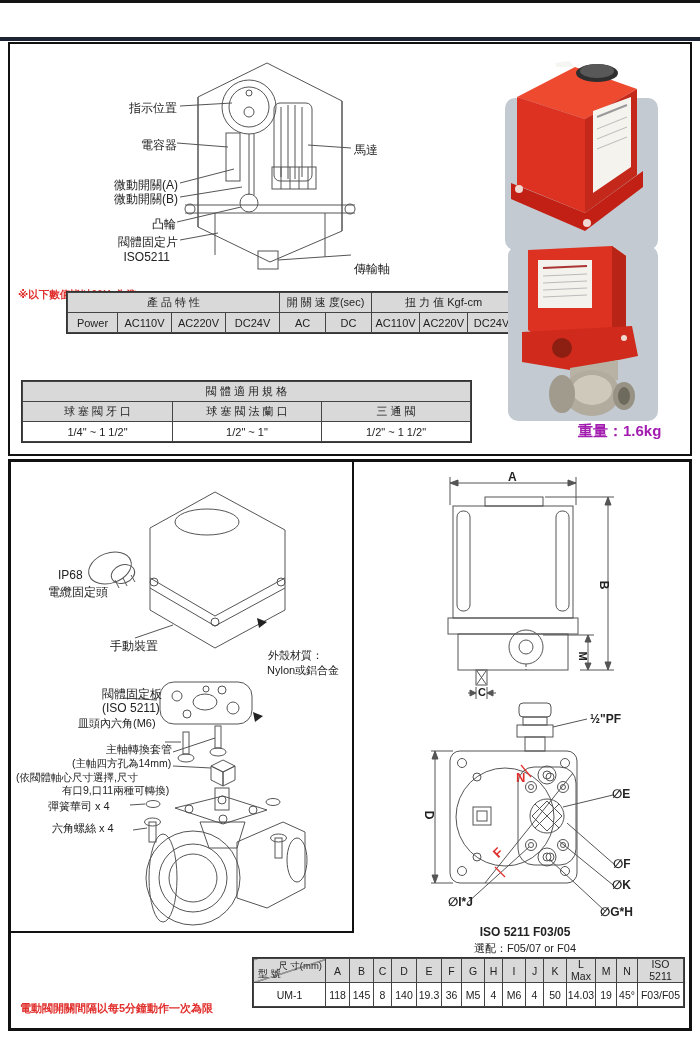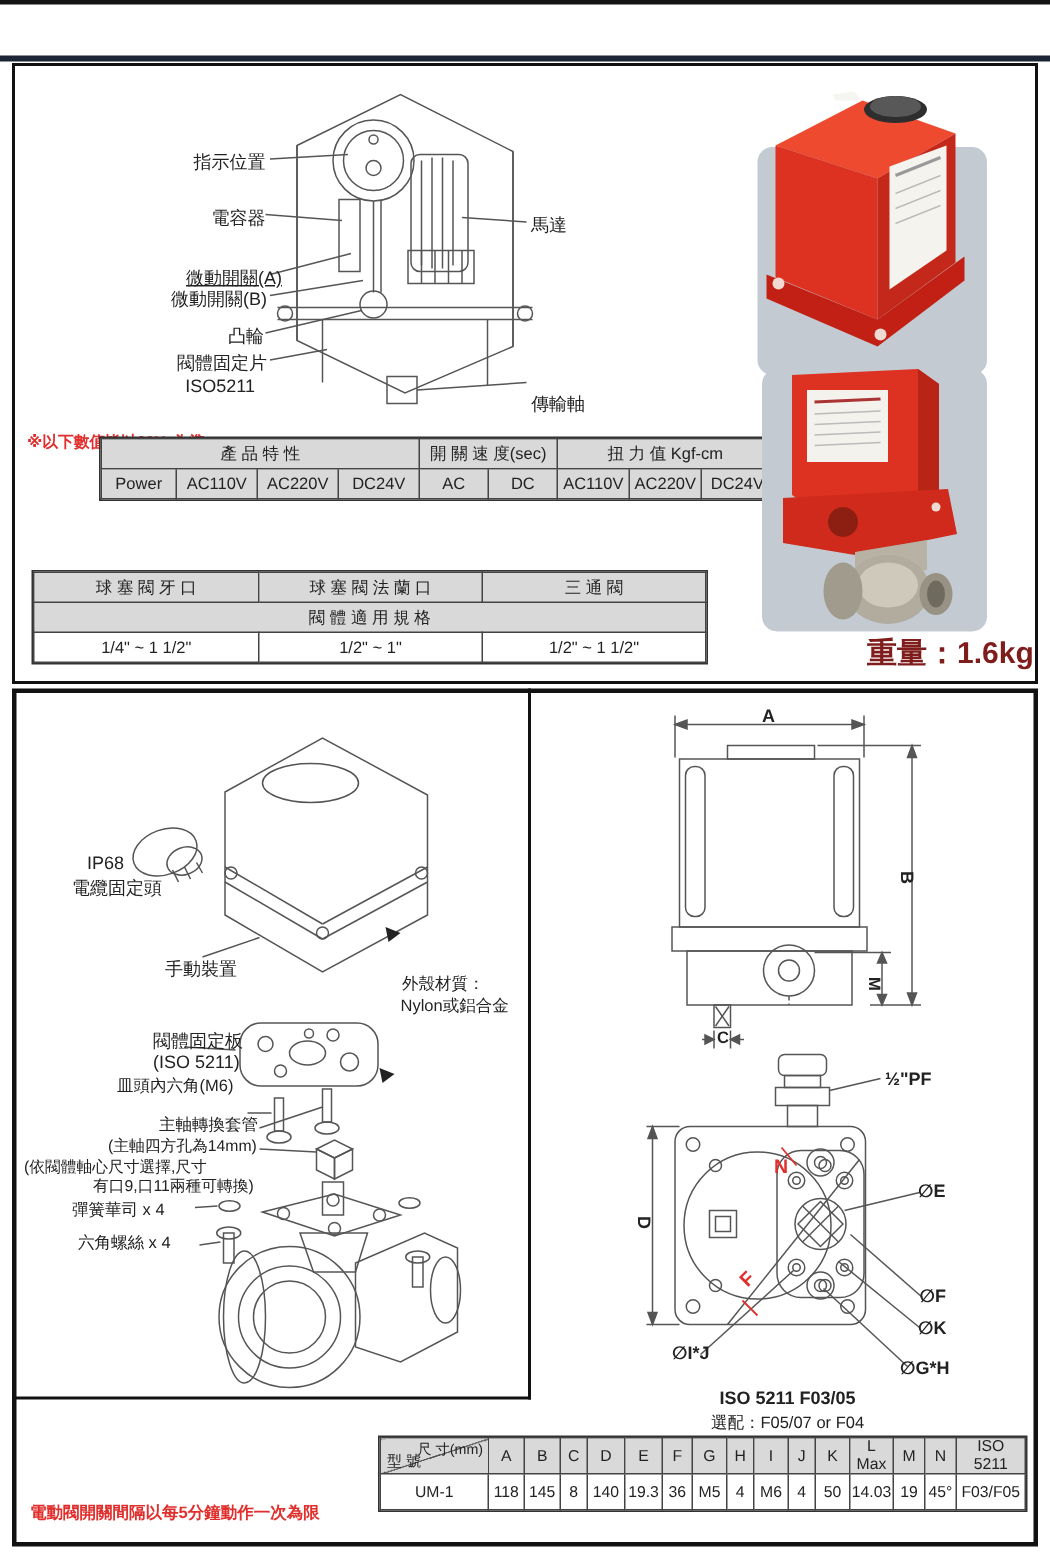--- a/index.html
+++ b/index.html
@@ -44,21 +44,21 @@
 
   .tbl-dim { position:absolute; left:253px; top:958px; width:428px; font-size:10.5px; }
   .tbl-dim td { height:24px; font-size:10.5px; }
   .two-line { white-space:pre-line; line-height:1.05; font-size:9.5px; }
   .corner { position:relative; background:#d9d9d9;
     background-image:linear-gradient(to bottom right, transparent 49%, #555 49%, #555 51%, transparent 51%); }
   .corner .c-top { position:absolute; right:3px; top:1px; font-size:9.5px; }
   .corner .c-bot { position:absolute; left:4px; bottom:1px; font-size:10px; }
 
   
-  .weight { position:absolute; left:578px; top:422px; font-size:20px; font-weight:bold; color:#7f1d1d; }
+  .weight { position:absolute; left:578px; top:422px; font-size:15px; font-weight:bold; color:#a21caf; }
 
   
   .dim { font-size:12px; font-weight:bold; color:#222; }
   .rot90 { transform:rotate(90deg); transform-origin:center; }
   .red-mark { color:#e02f2c; font-size:13px; font-weight:bold; }
   .iso-t1 { position:absolute; left:445px; top:925px; width:160px; text-align:center; font-size:12px; font-weight:bold; }
   .iso-t2 { position:absolute; left:445px; top:941px; width:160px; text-align:center; font-size:11px; }
   .footer-note { position:absolute; left:20px; top:1001px; font-size:11px; font-weight:bold; color:#e02f2c; }
   .note60 { position:absolute; left:18px; top:288px; font-size:10.5px; font-weight:bold; color:#e02f2c; }
 </style>
@@ -117,21 +117,21 @@
       <line x1="160" y1="142" x2="222" y2="132"></line>
       <line x1="157" y1="167" x2="221" y2="152"></line>
       <line x1="160" y1="185" x2="198" y2="178"></line>
       <line x1="331" y1="93" x2="288" y2="90"></line>
       <line x1="331" y1="200" x2="258" y2="205"></line>
     </g>
   </svg>
 
   <div class="lbl lbl-r" style="left:95px; top:100px; width:82px;">指示位置</div>
   <div class="lbl lbl-r" style="left:95px; top:137px; width:82px;">電容器</div>
-  <div class="lbl lbl-r" style="left:100px; top:177px; width:88px;text-decoration:underline;">微動開關(A)</div>
+  <div class="lbl lbl-r" style="left:90px; top:177px; width:88px;">微動開關(A)</div>
   <div class="lbl lbl-r" style="left:90px; top:191px; width:88px;">微動開關(B)</div>
   <div class="lbl lbl-r" style="left:110px; top:216px; width:66px;">凸輪</div>
   <div class="lbl lbl-r" style="left:110px; top:234px; width:68px;">閥體固定片</div>
   <div class="lbl lbl-r" style="left:110px; top:250px; width:60px;">ISO5211</div>
   <div class="lbl" style="left:354px; top:142px;">馬達</div>
   <div class="lbl" style="left:354px; top:249px;margin-top:12px;">傳輸軸</div>
 
   <div class="note60">※以下數值皆以60Hz為準</div>
 
   <table class="tbl-spec tbl-outline">
@@ -167,26 +167,26 @@
     </table>
 
   <table class="tbl-valve tbl-outline">
     <colgroup>
         <col style="width:150px">
         <col style="width:149px">
         <col style="width:149px">
       </colgroup>
     <tbody>
         <tr>
+      <td class="hdr" colspan="3">閥 體 適 用 規 格</td>
+    </tr>
+    <tr>
       <td class="hdr">球 塞 閥 牙 口</td>
       <td class="hdr">球 塞 閥 法 蘭 口</td>
       <td class="hdr">三 通 閥</td>
-    </tr>
-    <tr>
-      <td class="hdr" colspan="3">閥 體 適 用 規 格</td>
     </tr>
     <tr>
       <td>1/4" ~ 1 1/2"</td>
       <td>1/2" ~ 1"</td>
       <td>1/2" ~ 1 1/2"</td>
     </tr>
   </tbody>
     </table>
 
   <svg style="left:497px; top:55px;" width="171" height="195" viewBox="0 0 171 195">

